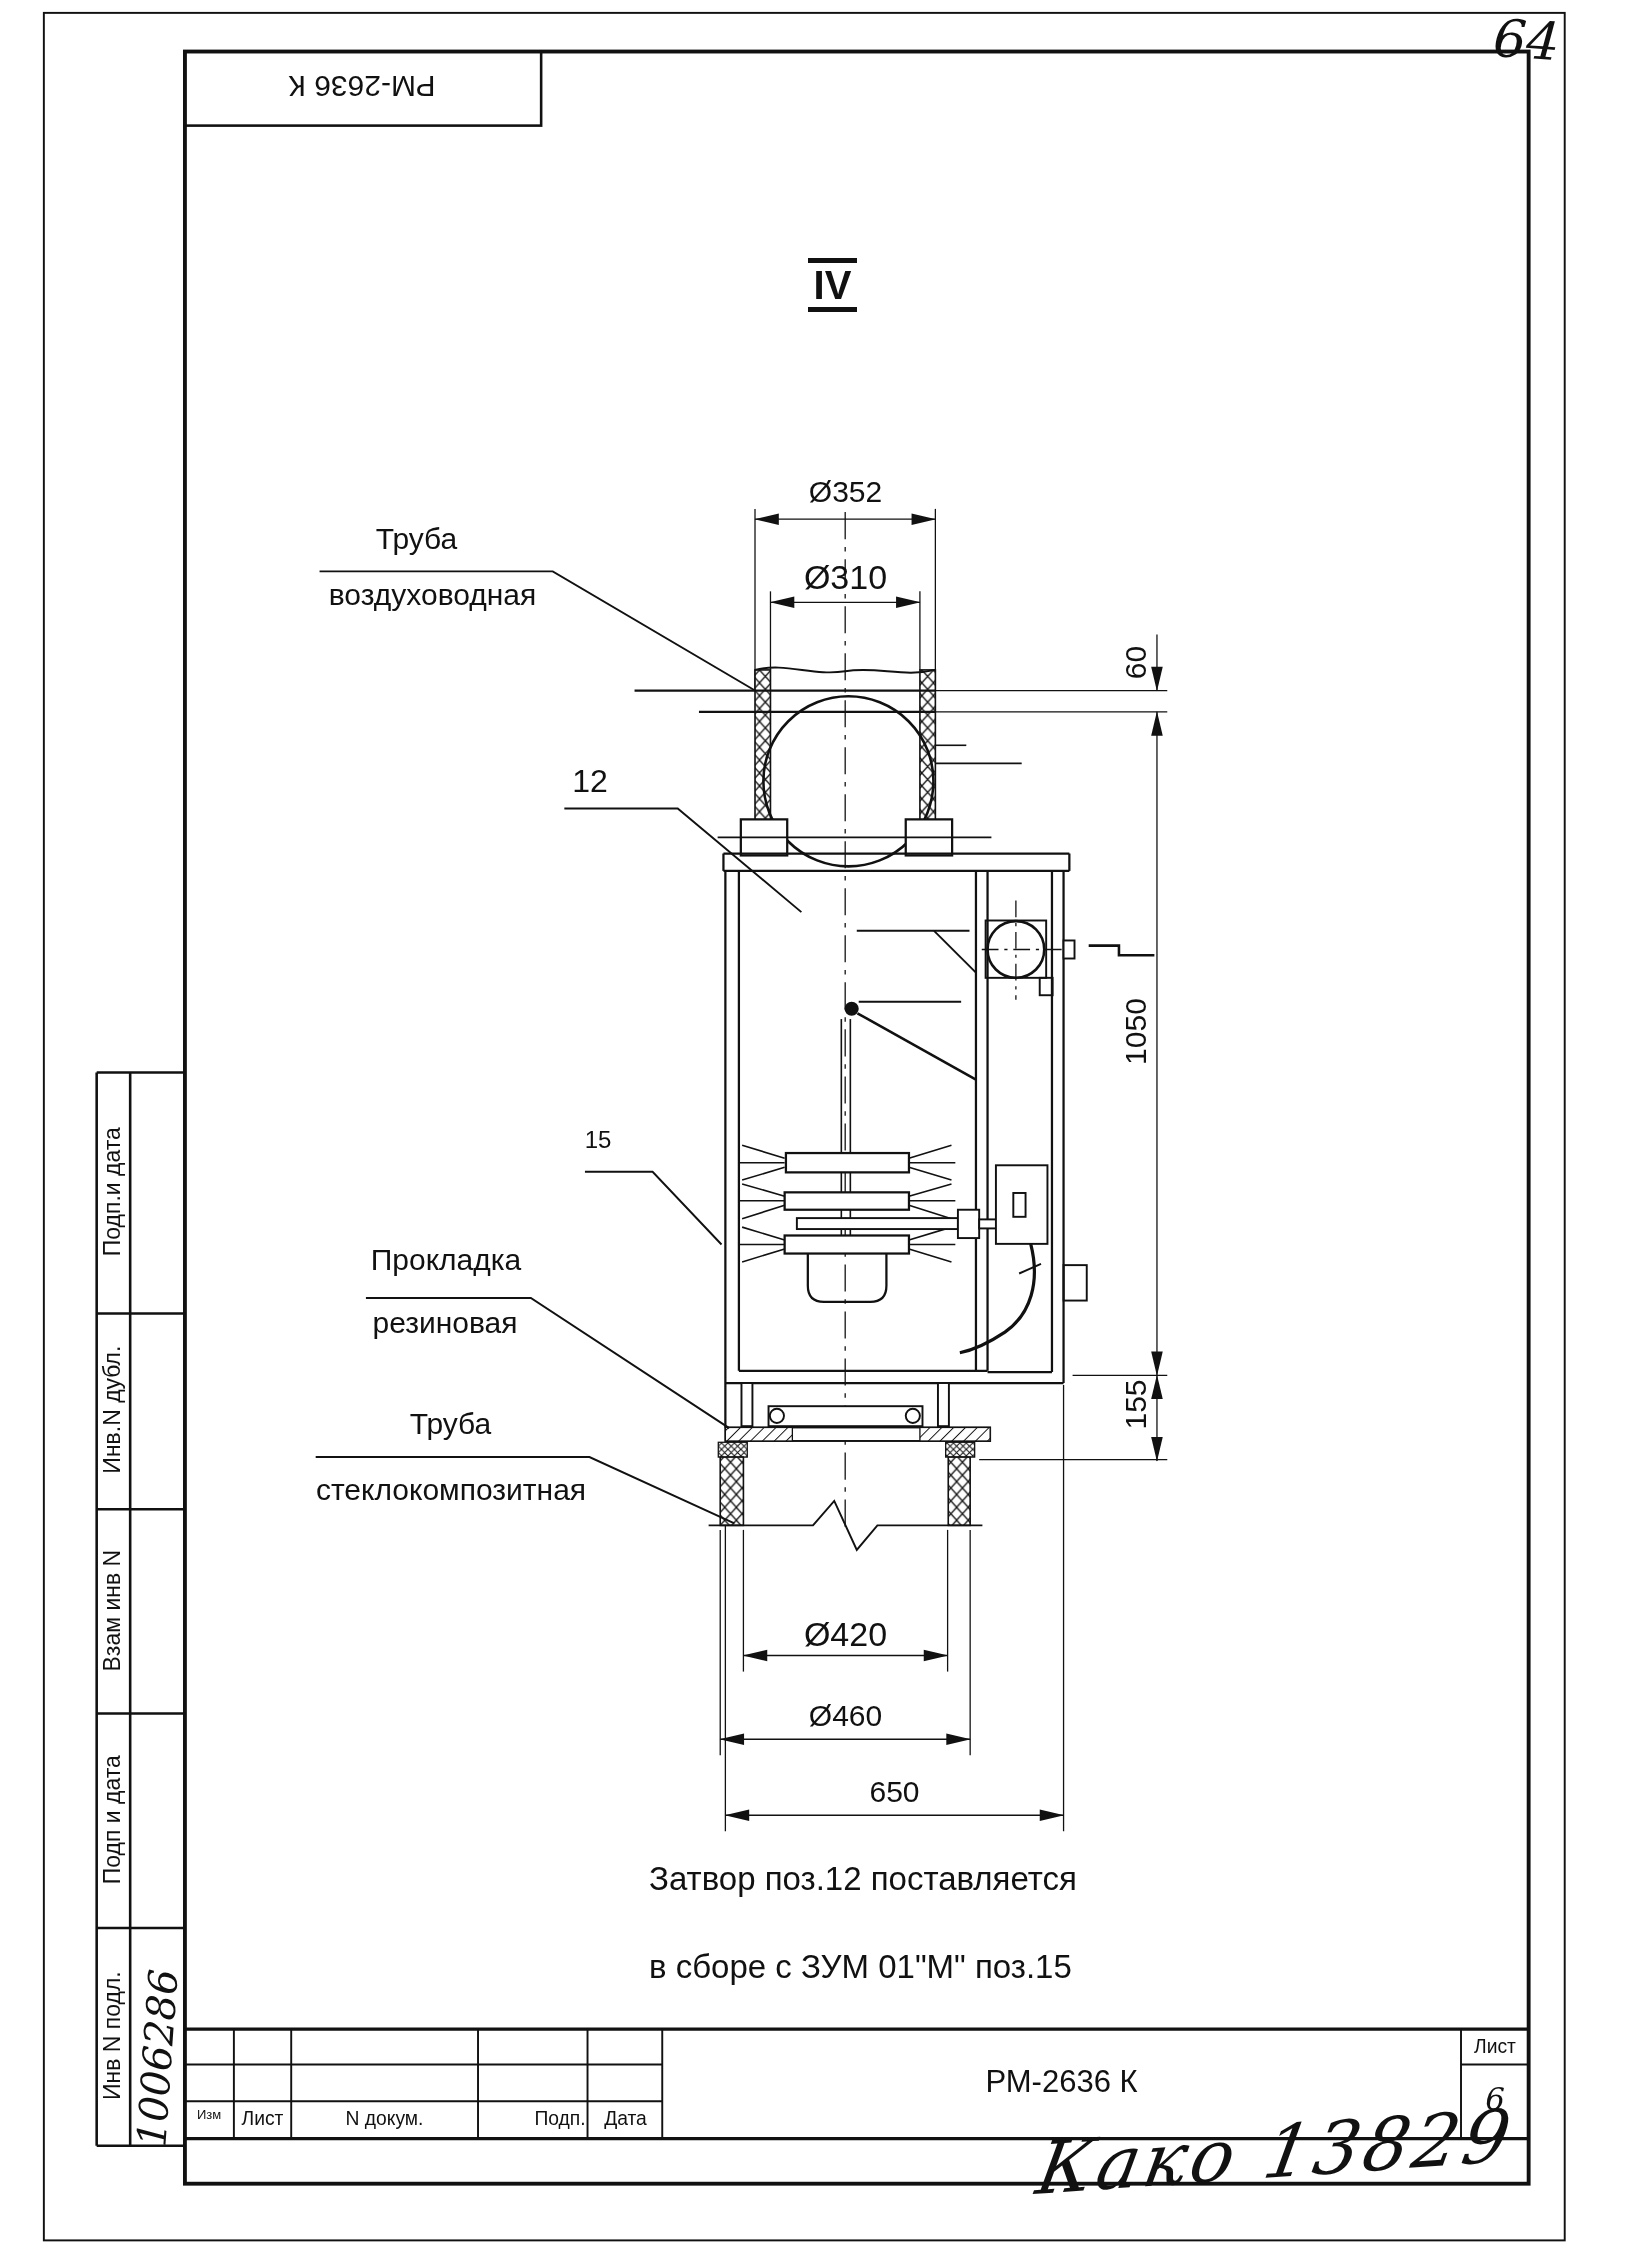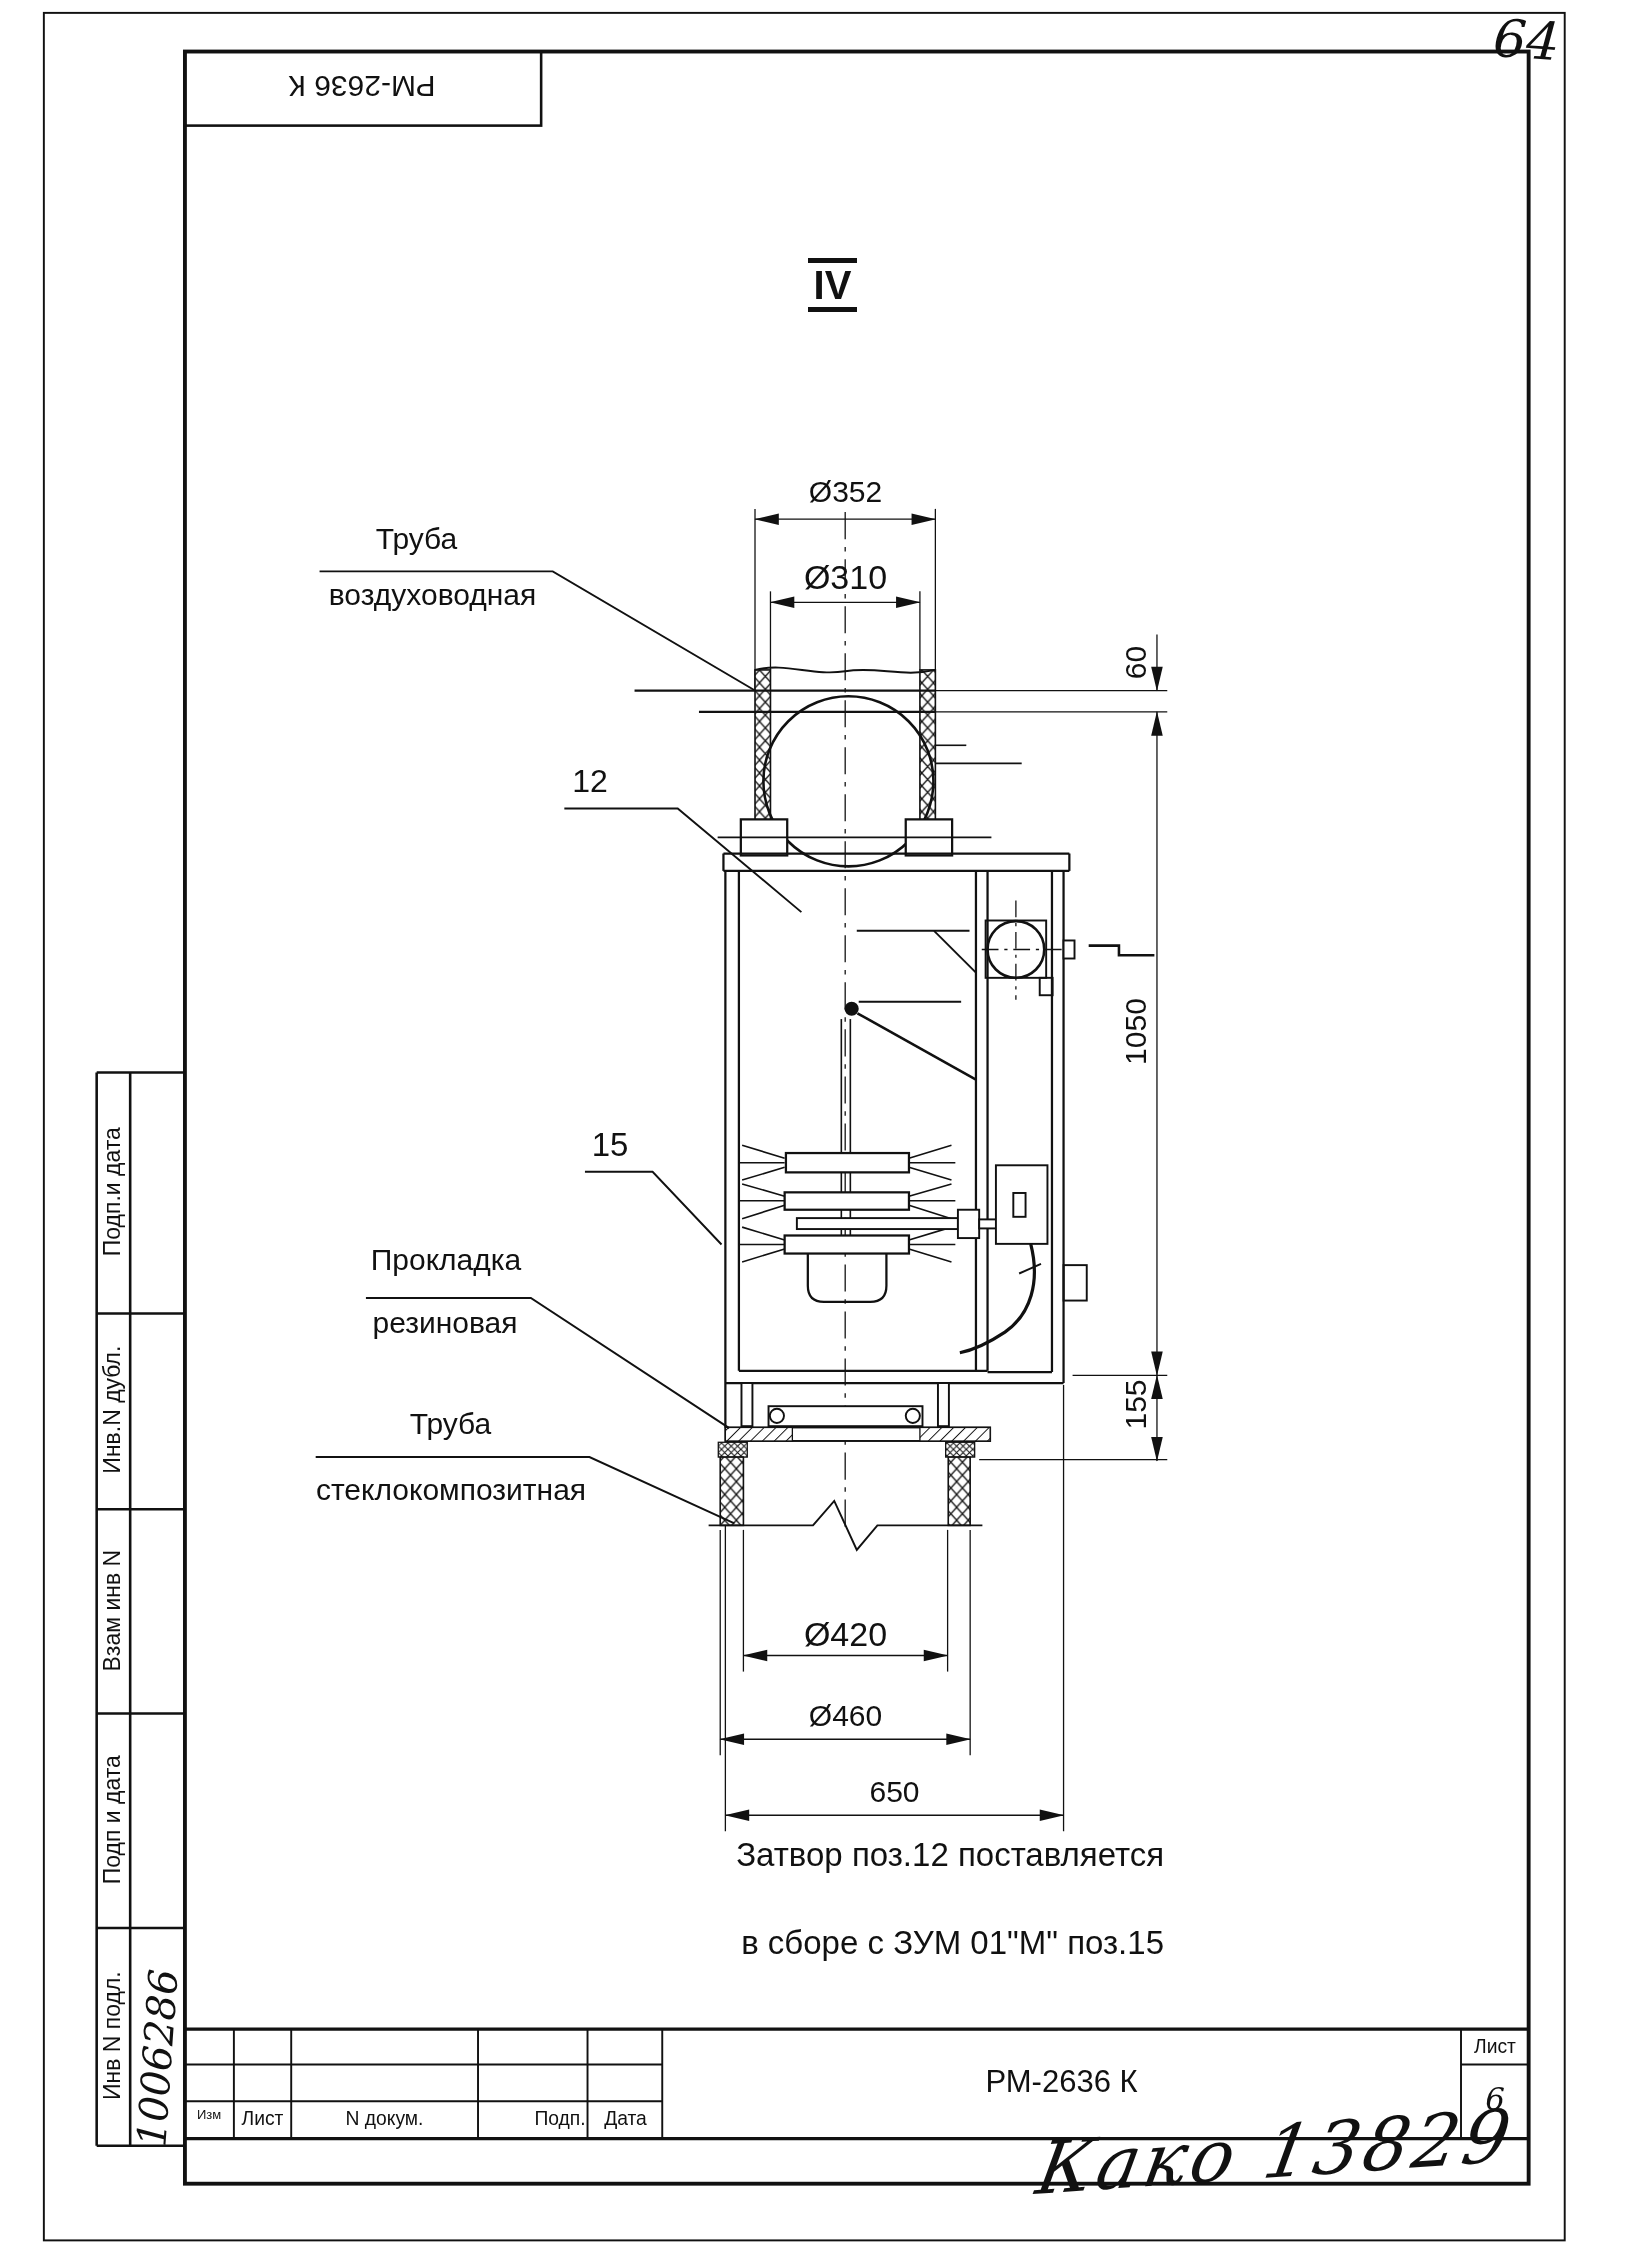--- a/index.html
+++ b/index.html
@@ -1,21 +1,21 @@
 <!DOCTYPE html>
 <html style="font-size:10.3px"><head>
 <meta charset="utf-8">
 <style>
   html,body{margin:0;padding:0;background:#e8e8e4;}
   .page{position:relative;width:1644px;height:2261px;background:#ffffff;overflow:hidden;
         font-family:"Liberation Sans",sans-serif;color:#111;}
   svg.lines{position:absolute;left:0;top:0;}
   .lbl{position:absolute;text-align:center;white-space:nowrap;color:#111;
        font-family:"Liberation Sans",sans-serif;line-height:1.1;}
-  .lbl-left{text-align:right;}
+  .lbl-left{text-align:left;margin-top:24px;}
   .rot90{transform:rotate(-90deg);}
   .rot180{transform:rotate(180deg);}
   .hand{font-family:"DejaVu Serif",serif;font-style:italic;}
   .numeral{font-family:"Liberation Sans",sans-serif;font-weight:bold;
            border-top:5.2px solid #111;border-bottom:5.2px solid #111;padding:0 5.2px;}
 </style>
 </head>
 <body>
 
 <div class="page">
@@ -238,21 +238,21 @@
 <div class="lbl rot90" style="left:1071px;top:646px;width:129px;font-size:30px;">60</div>
 <div class="lbl rot90" style="left:1071px;top:1015px;width:129px;font-size:30px;">1050</div>
 <div class="lbl rot90" style="left:1071px;top:1388px;width:129px;font-size:30px;">155</div>
 <div class="lbl" style="left:749px;top:1616px;width:193px;font-size:34px;">Ø420</div>
 <div class="lbl" style="left:749px;top:1699px;width:193px;font-size:30px;">Ø460</div>
 <div class="lbl" style="left:798px;top:1775px;width:193px;font-size:30px;">650</div>
 
 <div class="lbl" style="left:320px;top:522px;width:193px;font-size:30px;">Труба</div>
 <div class="lbl" style="left:297px;top:578px;width:271px;font-size:30px;">воздуховодная</div>
 <div class="lbl" style="left:558px;top:764px;width:64px;font-size:32px;">12</div>
-<div class="lbl" style="left:578px;top:1127px;width:64px;font-size:33px;">15</div>
+<div class="lbl" style="left:566px;top:1127px;width:64px;font-size:24px;">15</div>
 <div class="lbl" style="left:343px;top:1243px;width:206px;font-size:30px;">Прокладка</div>
 <div class="lbl" style="left:342px;top:1306px;width:206px;font-size:30px;">резиновая</div>
 <div class="lbl" style="left:354px;top:1407px;width:193px;font-size:30px;">Труба</div>
 <div class="lbl" style="left:303px;top:1473px;width:296px;font-size:30px;">стеклокомпозитная</div>
 
 <div class="lbl lbl-left" style="left:649px;top:1837px;width:515px;font-size:33px;">Затвор поз.12 поставляется</div>
 <div class="lbl lbl-left" style="left:649px;top:1925px;width:515px;font-size:33px;">в сборе с ЗУМ 01"М"  поз.15</div>
 
 <div class="lbl rot90" style="left:-2.6px;top:1179px;width:232px;font-size:23px;">Подп.и дата</div>
 <div class="lbl rot90" style="left:-2.6px;top:1397px;width:232px;font-size:23px;">Инв.N дубл.</div>

